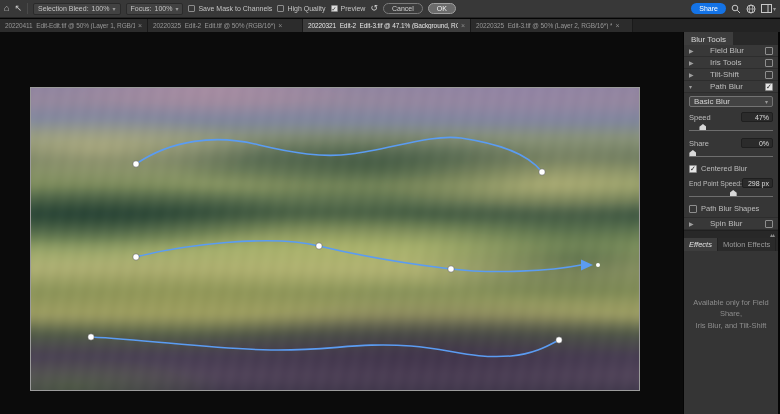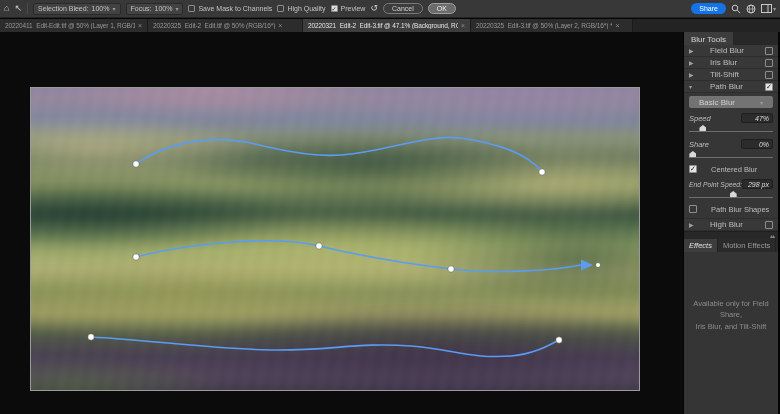--- a/index.html
+++ b/index.html
@@ -71,32 +71,32 @@
   .panel-tab-strip { height:13px; background:#282828; display:flex; }
   .panel-tab { background:#3d3d3d; color:#d6d6d6; padding:1px 7px 0; font-size:8px; display:flex; align-items:center; }
   .tool-row { height:12px; display:flex; align-items:center; gap:3px; padding:0 5px;
     border-bottom:1px solid #2d2d2d; background:#383838; }
   .tool-row .tri { color:#9e9e9e; font-size:6px; width:6px; }
   .tool-row .tl { flex:1; white-space:nowrap; overflow:hidden;padding-left:12px; }
   .pcb { width:8px; height:8px; border:1px solid #8e8e8e; border-radius:1px; background:transparent;
     display:flex; align-items:center; justify-content:center; font-size:7px; color:#1d1d1d; flex:0 0 auto; }
   .pcb.on { background:#e6e6e6; }
   .path-blur-body { padding:3px 5px 4px; border-bottom:1px solid #2d2d2d; background:#363636; }
-  .dropdown { height:11px; background:#434343; border:6px solid #737373; border-radius:2px;
+  .dropdown { height:11px; background:#434343; border:1px solid #737373; border-radius:2px;
     display:flex; align-items:center; justify-content:space-between; padding:0 4px; color:#d2d2d2; }
   .dropdown .chev { font-size:6px; color:#9a9a9a; }
-  .param-row { display:flex; align-items:center; justify-content:space-between; margin-top:5px;font-style:italic; }
+  .param-row { display:flex; align-items:center; justify-content:space-between; margin-top:5px; }
   .param-row .plabel { color:#bdbdbd; white-space:nowrap; font-size:7.5px; }
   .valbox { width:32px; height:10px; background:#2b2b2b; border:1px solid #1f1f1f; border-radius:2px;
     color:#dcdcdc; font-size:7px; display:flex; align-items:center; justify-content:flex-end; padding:0 3px; }
   .slider { position:relative; height:9px; margin-top:2px; }
   .slider .track { position:absolute; left:0; right:0; top:6px; height:1px; background:#6e6e6e; }
   .thumb { position:absolute; top:0; width:7px; height:7px; margin-left:-3px; background:#d8d8d8;
     clip-path:polygon(50% 0, 100% 38%, 100% 100%, 0 100%, 0 38%); }
-  .chk-row { display:flex; align-items:flex-start; gap:14px; margin-top:5px; white-space:nowrap; font-size:7.5px; }
+  .chk-row { display:flex; align-items:center; gap:4px; margin-top:5px; white-space:nowrap; font-size:7.5px; }
   .panel2-header { height:8px; background:#282828; border-top:1px solid #202020;
     display:flex; align-items:center; justify-content:flex-end; padding:0 4px; }
   .panel2-header .dbl { color:#8a8a8a; font-size:6px; letter-spacing:-1px; }
   .effects-tabs { height:13px; background:#2a2a2a; display:flex; font-size:7.5px; }
   .fx-tab { padding:0 5px; display:flex; align-items:center; color:#9a9a9a; border-right:1px solid #222; white-space:nowrap; }
   .fx-tab.active { background:#3d3d3d; color:#e2e2e2;font-style:italic; }
   .effects-body { height:170px; background:#353535; display:flex; flex-direction:column;
     align-items:center; justify-content:flex-start; padding-top:46px; }
   .fx-msg { color:#8c8c8c; font-size:7.5px; line-height:1.5; text-align:center; }
 </style>
@@ -203,21 +203,21 @@
       <div class="panel-tab">Blur Tools</div>
     </div>
 
     <div class="tool-row">
       <span class="tri">▶</span>
       <span class="tl">Field Blur</span>
       <span class="pcb"></span>
     </div>
     <div class="tool-row">
       <span class="tri">▶</span>
-      <span class="tl">Iris Blur</span>
+      <span class="tl">Iris Tools</span>
       <span class="pcb"></span>
     </div>
     <div class="tool-row">
       <span class="tri">▶</span>
       <span class="tl">Tilt-Shift</span>
       <span class="pcb"></span>
     </div>
     <div class="tool-row">
       <span class="tri">▾</span>
       <span class="tl">Path Blur</span>
@@ -258,21 +258,21 @@
         <span class="track"></span>
       </div>
       <label class="chk-row">
         <span class="pcb"></span>
         <span>Path Blur Shapes</span>
       </label>
     </div>
 
     <div class="tool-row">
       <span class="tri">▶</span>
-      <span class="tl">High Blur</span>
+      <span class="tl">Spin Blur</span>
       <span class="pcb"></span>
     </div>
 
     <div class="panel2-header">
       <span class="dbl">▴▴</span>
     </div>
     <div class="effects-tabs">
       <div class="fx-tab active">Effects</div>
       <div class="fx-tab">Motion Effects</div>
       <div class="fx-tab">Noise</div>

